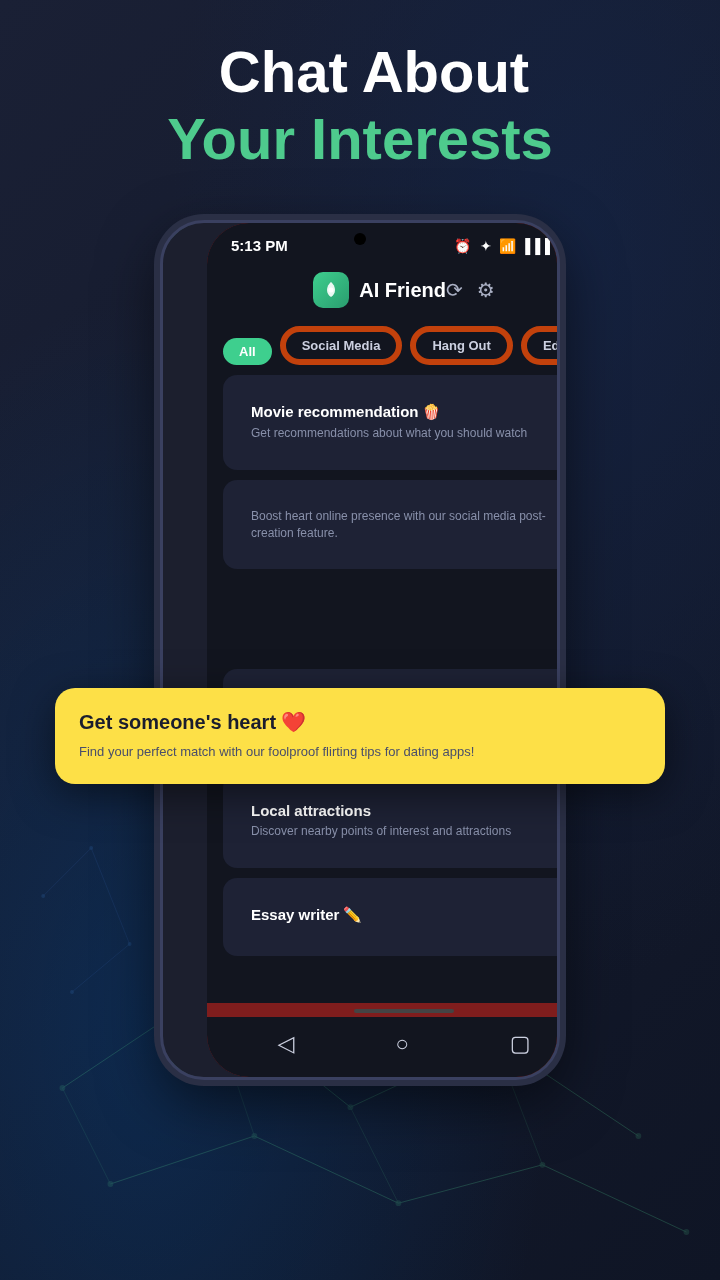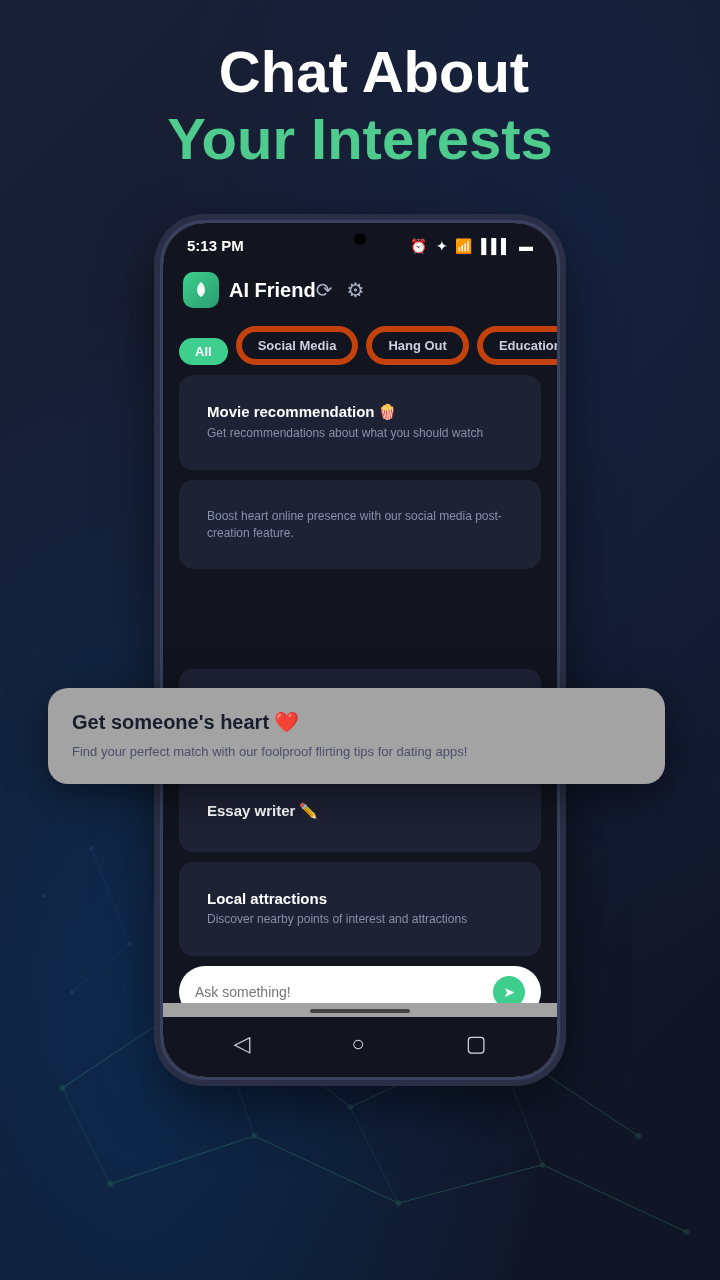--- a/index.html
+++ b/index.html
@@ -65,25 +65,26 @@
       position: absolute;
       inset: -3px;
       border-radius: 46px;
       border: 2px solid rgba(78, 203, 141, 0.4);
       pointer-events: none;
     }
 
     .phone-screen {
       width: 100%;
       height: 100%;
-      background: #a3a3a3;
+      background: #7f1d1d;
       border-radius: 42px;
       overflow: hidden;
       display: flex;
       flex-direction: column;
+      margin-left: 44px;
     }
 
     
     .status-bar {
       display: flex;
       justify-content: space-between;
       align-items: center;
       padding: 14px 24px 8px;
       background: #12151f;
       flex-shrink: 0;
@@ -110,21 +111,21 @@
       margin: 0 auto;
       position: absolute;
       top: 10px;
       left: 50%;
       transform: translateX(-50%);
     }
 
     
     .app-header {
       display: flex;
-      justify-content: flex-start;
+      justify-content: center;
       align-items: center;
       padding: 10px 20px 12px;
       background: #12151f;
       flex-shrink: 0;
     }
     .app-title-row {
       display: flex;
       align-items: center;
       gap: 10px;
     }
@@ -214,23 +215,23 @@
     .card-desc {
       font-size: 12px;
       color: #8890aa;
       line-height: 1.4;
     }
 
     
     .tooltip-card {
       position: absolute;
       top: 688px;
-      left: 48px;
+      left: 55px;
       right: 55px;
-      background: #a3a3a3;
+      background: #fde047;
       border-radius: 20px;
       padding: 22px 24px;
       z-index: 20;
       box-shadow: 0 10px 40px rgba(0,0,0,0.5);
     }
     .tooltip-title {
       font-size: 20px;
       font-weight: 800;
       color: #1a1d2e;
       margin-bottom: 8px;
@@ -404,32 +405,28 @@
       </div>
 
       <div style="height: 90px;"></div>
 
       <div class="card">
         <div class="card-title">Get music suggestions 🎵</div>
         <div class="card-desc">Discover your next favorite song with our music experts!</div>
       </div>
 
       <div class="card">
-        <div class="card-title">Essay writer ✏️</div>
-      </div>
-
-      <div class="card">
         <div class="card-title">Local attractions</div>
         <div class="card-desc">Discover nearby points of interest and attractions</div>
       </div>
 
-      <div class="input-bar">
-        <input type="text" class="input-field" placeholder="Ask something!" style="">
-        <div class="send-btn">➤</div>
-      </div>
+      <div class="card">
+        <div class="card-title">Essay writer ✏️</div>
+      </div>
+
 
     </div>
 
     <div class="home-indicator"></div>
 
     <div class="nav-bar">
       <span class="nav-icon">◁</span>
       <span class="nav-icon">○</span>
       <span class="nav-icon">▢</span>
     </div>

